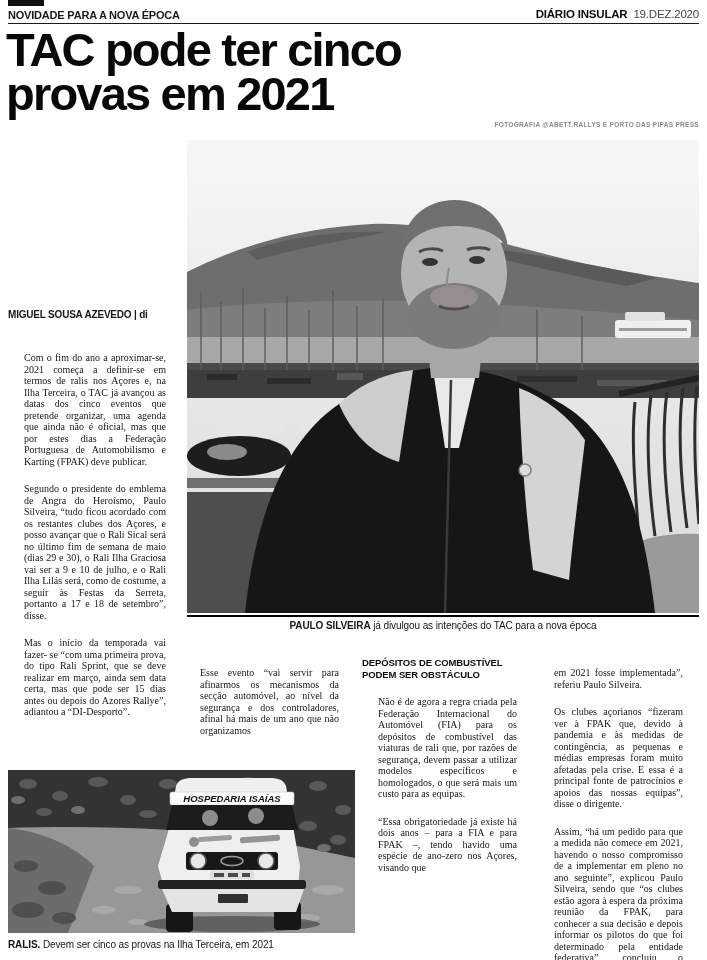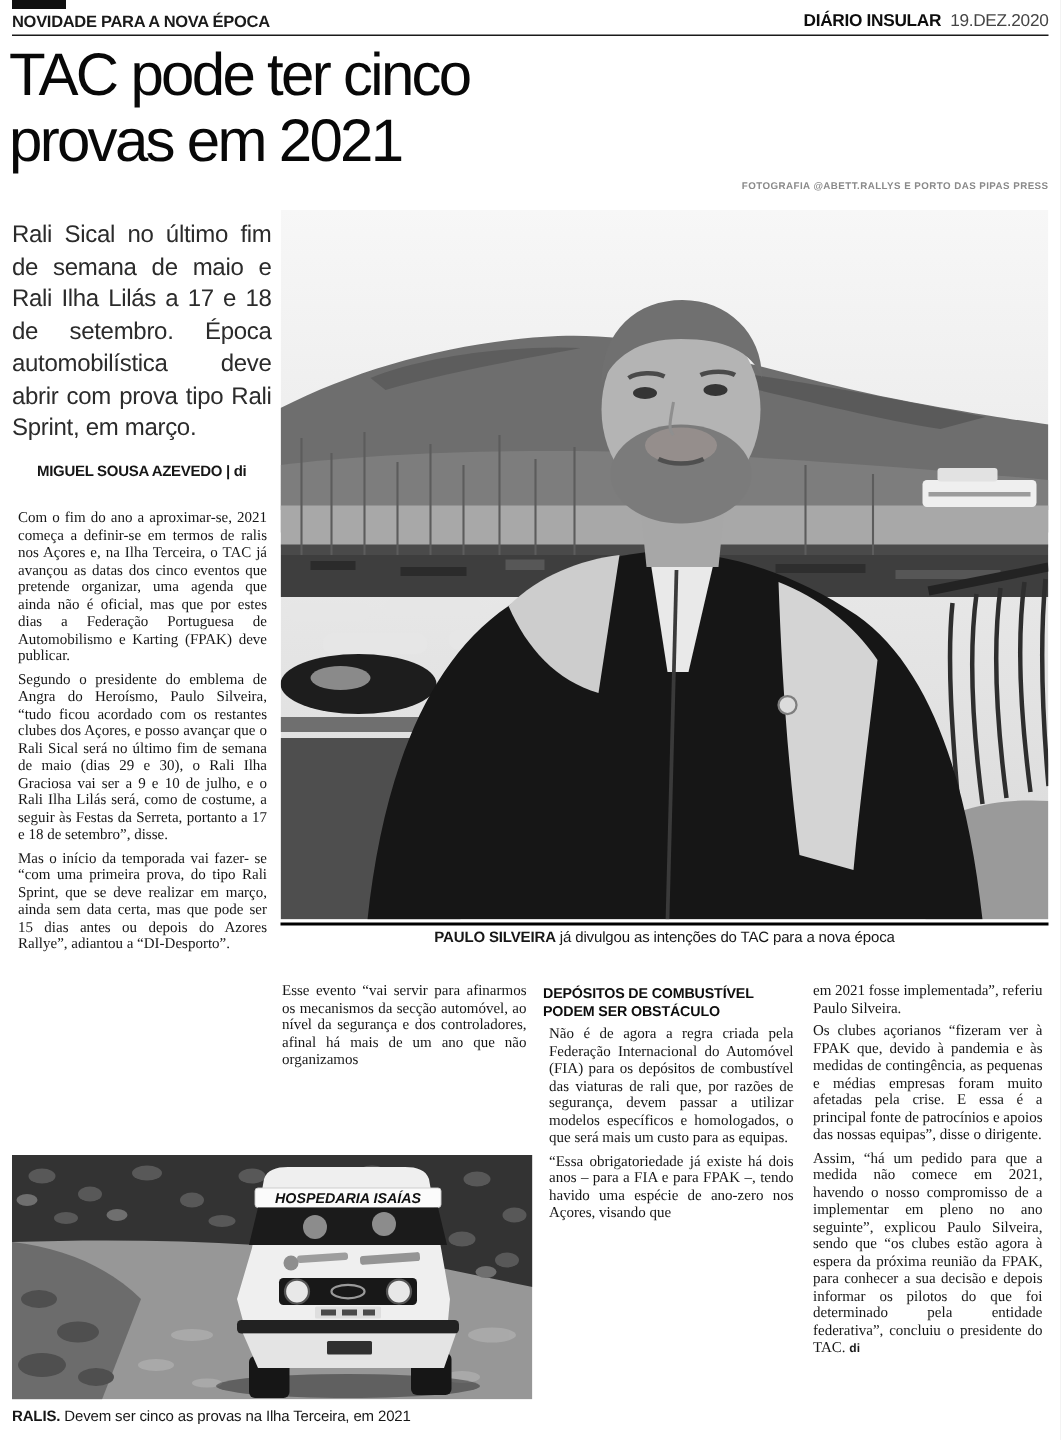--- a/index.html
+++ b/index.html
@@ -10,33 +10,33 @@
   }
   .abs{position:absolute;}
   
   .top-bar{left:8px; top:0; width:36px; height:6px; background:#101010;}
   .kicker{left:8px; top:9px; font-size:11px; font-weight:bold; letter-spacing:-0.2px; color:#1a1a1a;}
   .masthead{top:8px; right:8px; font-size:11.5px; letter-spacing:-0.2px;}
   .masthead .mh-name{font-weight:bold; color:#0d0d0d;}
   .masthead .mh-date{font-weight:normal; color:#444; margin-left:3px;}
   .header-rule{left:8px; top:23px; width:691px; height:1px; background:#1a1a1a;}
   
-  .headline{left:6px; top:28px; width:420px; font-weight:normal; font-size:40px;
+  .headline{left:6px; top:28px; width:420px; font-weight:bold; font-size:47px;
     line-height:44px; letter-spacing:-1.8px; color:#080808;}
   
   .photo-credit{top:121px; right:8px; font-size:6.5px; letter-spacing:0.3px; color:#8a8a8a; font-weight:bold;}
   
   .lead{left:8px; top:146px; width:173px; font-size:16px; line-height:21.5px;
     text-align:justify; color:#2b2b2b; letter-spacing:-0.2px;}
-  .byline{left:8px; top:309px; width:173px; text-align:center; font-size:10px;
+  .byline{left:8px; top:309px; width:173px; text-align:left; font-size:10px;
     font-weight:bold; letter-spacing:-0.2px; color:#161616;}
   
   .bodycol{font-family:"Liberation Serif", serif; font-size:10px; line-height:11.5px;
     text-align:justify; color:#161616;}
-  .bodycol p{margin:4px;}
+  .bodycol p{margin:16px;}
   .col1{left:8px;  top:336px; width:174px;}
   .col2{left:184px; top:651px; width:171px;}
   .col3{left:362px; top:651px; width:171px;}
   .col4{left:538px; top:651px; width:161px;}
   .subhead{font-family:"Liberation Sans", sans-serif; font-weight:bold; font-size:9.5px;
     line-height:11.5px; letter-spacing:-0.1px; color:#0c0c0c; margin:6px 0 3px 0 !important;
     max-width:150px; text-align:left;}
   .endmark{font-family:Liberation Sans, sans-serif; font-weight:bold; font-size:8px; color:#1a1a1a;}
   
   .main-photo{left:187px; top:140px; width:512px; height:473px; overflow:hidden;}
@@ -153,21 +153,20 @@
       <path d="M262,128 C260,140 258,146 262,150" stroke="#8f8f8f" stroke-width="2" fill="none"></path>
       <path d="M252,166 C260,170 274,170 282,166" stroke="#4f4f4f" stroke-width="3" fill="none"></path>
     </svg>
   </div>
   <div class="abs caption-rule"></div>
   <div class="abs caption main-caption">
     <span class="cap-label">PAULO SILVEIRA</span>
     <span>já divulgou as intenções do TAC para a nova época</span>
   </div>
 
-  <div class="abs lead">Rali Sical no último fim de semana de maio e Rali Ilha Lilás a 17 e 18 de setembro. Época automobilística deve abrir com prova tipo Rali Sprint, em março.</div>
   <div class="abs byline">MIGUEL SOUSA AZEVEDO | di</div>
 
   <div class="abs bodycol col1">
     <p>Com o fim do ano a aproximar-se, 2021 começa a definir-se em termos de ralis nos Açores e, na Ilha Terceira, o TAC já avançou as datas dos cinco eventos que pretende organizar, uma agenda que ainda não é oficial, mas que por estes dias a Federação Portuguesa de Automobilismo e Karting (FPAK) deve publicar.</p>
     <p>Segundo o presidente do emblema de Angra do Heroísmo, Paulo Silveira, “tudo ficou acordado com os restantes clubes dos Açores, e posso avançar que o Rali Sical será no último fim de semana de maio (dias 29 e 30), o Rali Ilha Graciosa vai ser a 9 e 10 de julho, e o Rali Ilha Lilás será, como de costume, a seguir às Festas da Serreta, portanto a 17 e 18 de setembro”, disse.</p>
     <p>Mas o início da temporada vai fazer- se “com uma primeira prova, do tipo Rali Sprint, que se deve realizar em março, ainda sem data certa, mas que pode ser 15 dias antes ou depois do Azores Rallye”, adiantou a “DI-Desporto”.</p>
   </div>
 
   <div class="abs bodycol col2">
     <p>Esse evento “vai servir para afinarmos os mecanismos da secção automóvel, ao nível da segurança e dos controladores, afinal há mais de um ano que não organizamos</p>

